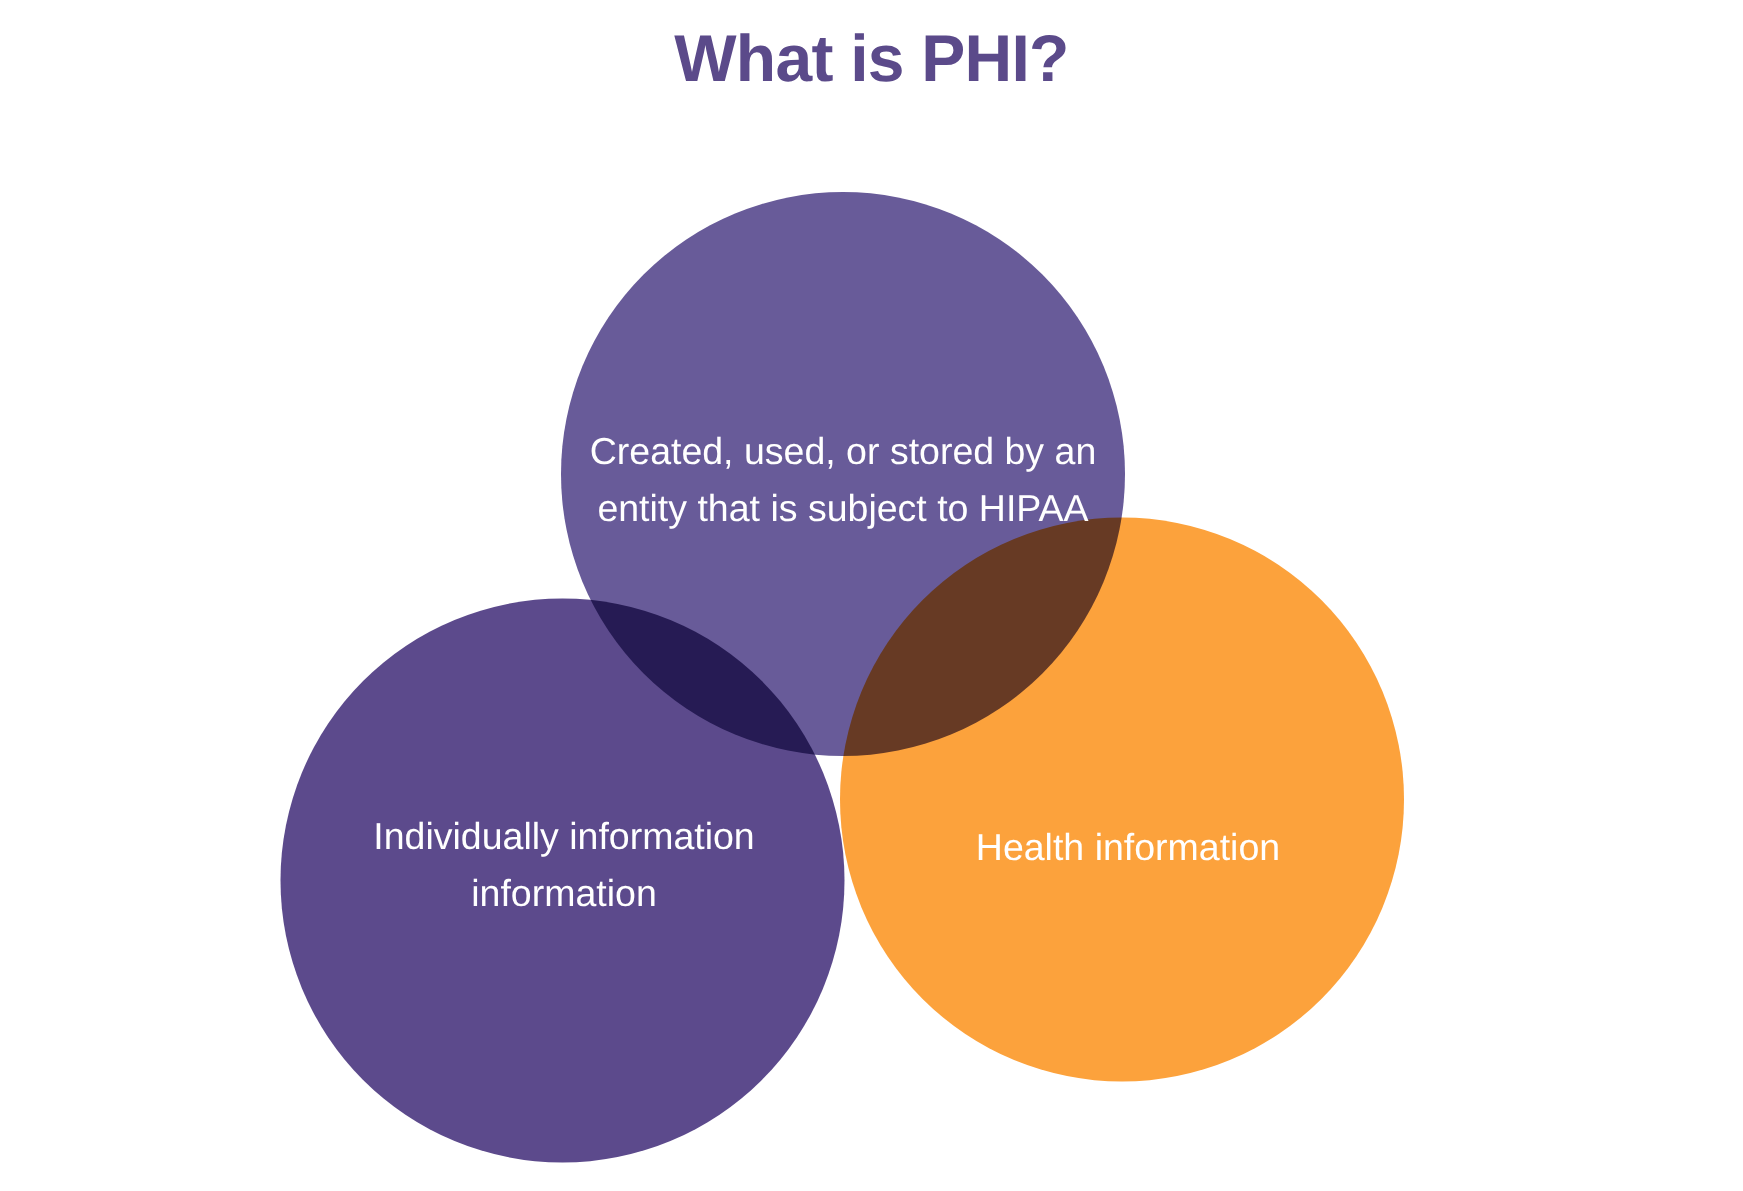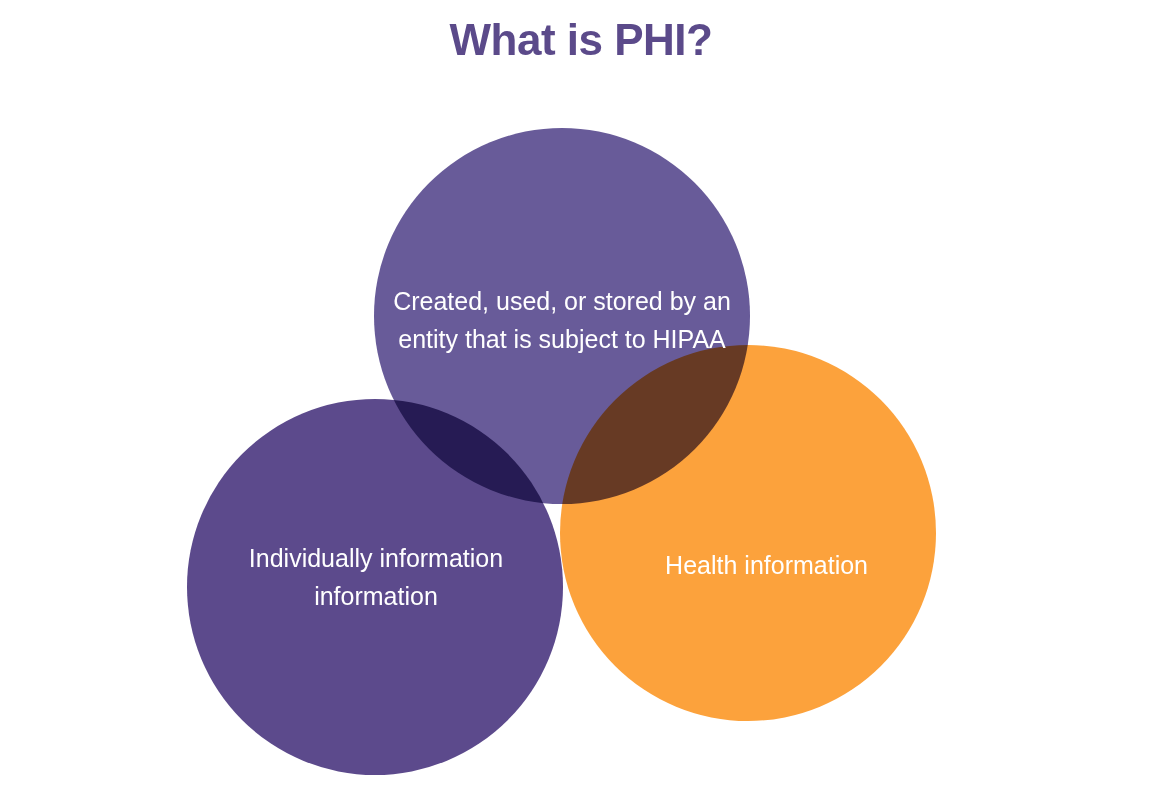--- a/index.html
+++ b/index.html
@@ -72,24 +72,23 @@
     left: 372px;
     top: 258px;
     width: 380px;
   }
   .label-left {
     left: 206px;
     top: 515px;
     width: 340px;
   }
   .label-right {
-    left: 588px;
+    left: 612px;
     top: 522px;
     width: 280px;
-    text-align: right;
   }
 </style>
 </head>
 <body>
 
 <div id="page" style="background: rgb(255, 255, 255);">
 
   <div class="page-title" style="color: rgb(91, 74, 138);">What is PHI?</div>
 
   <div class="venn-stage">

